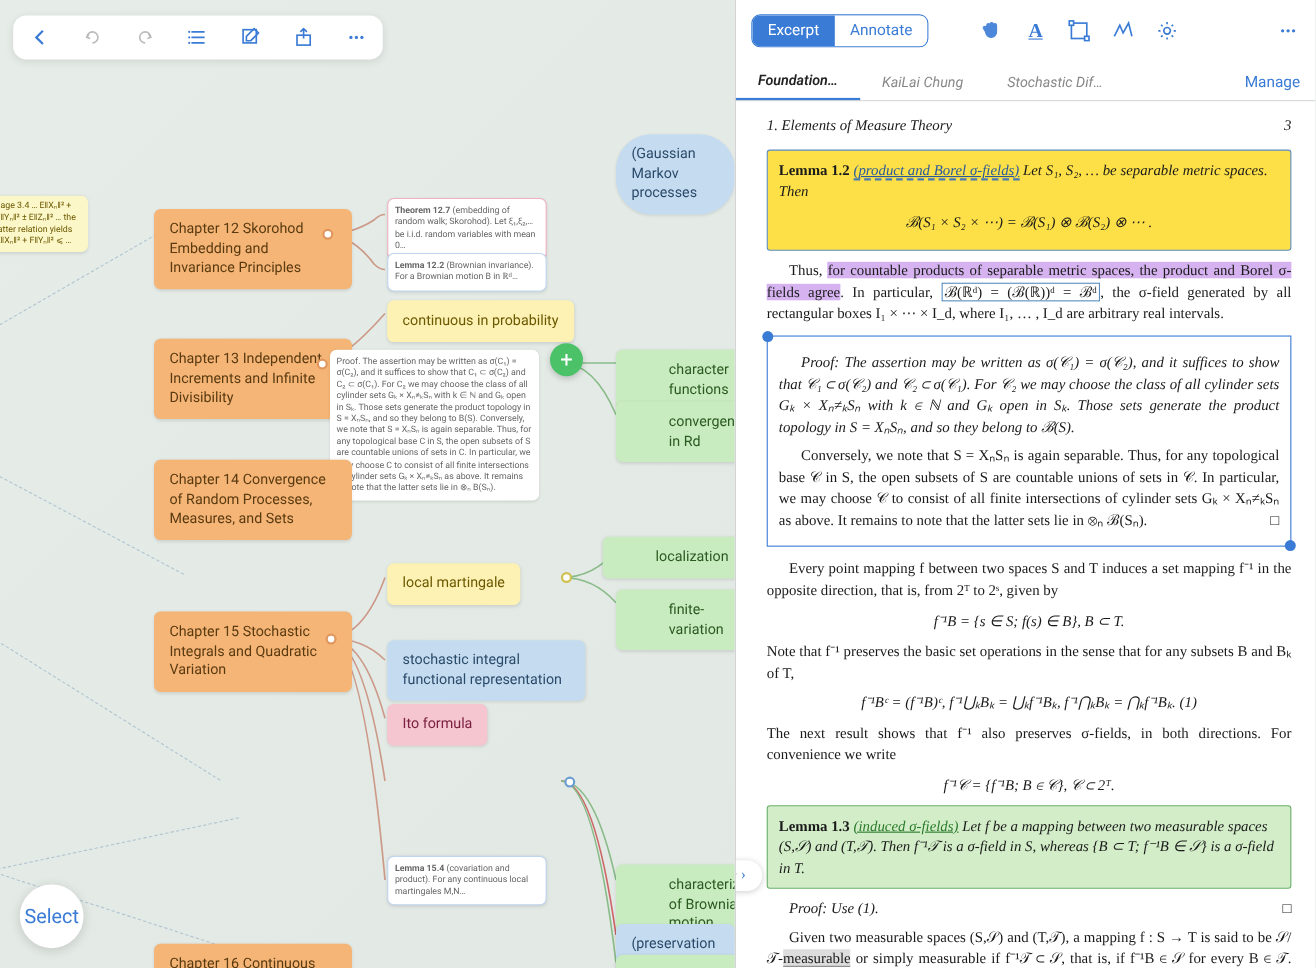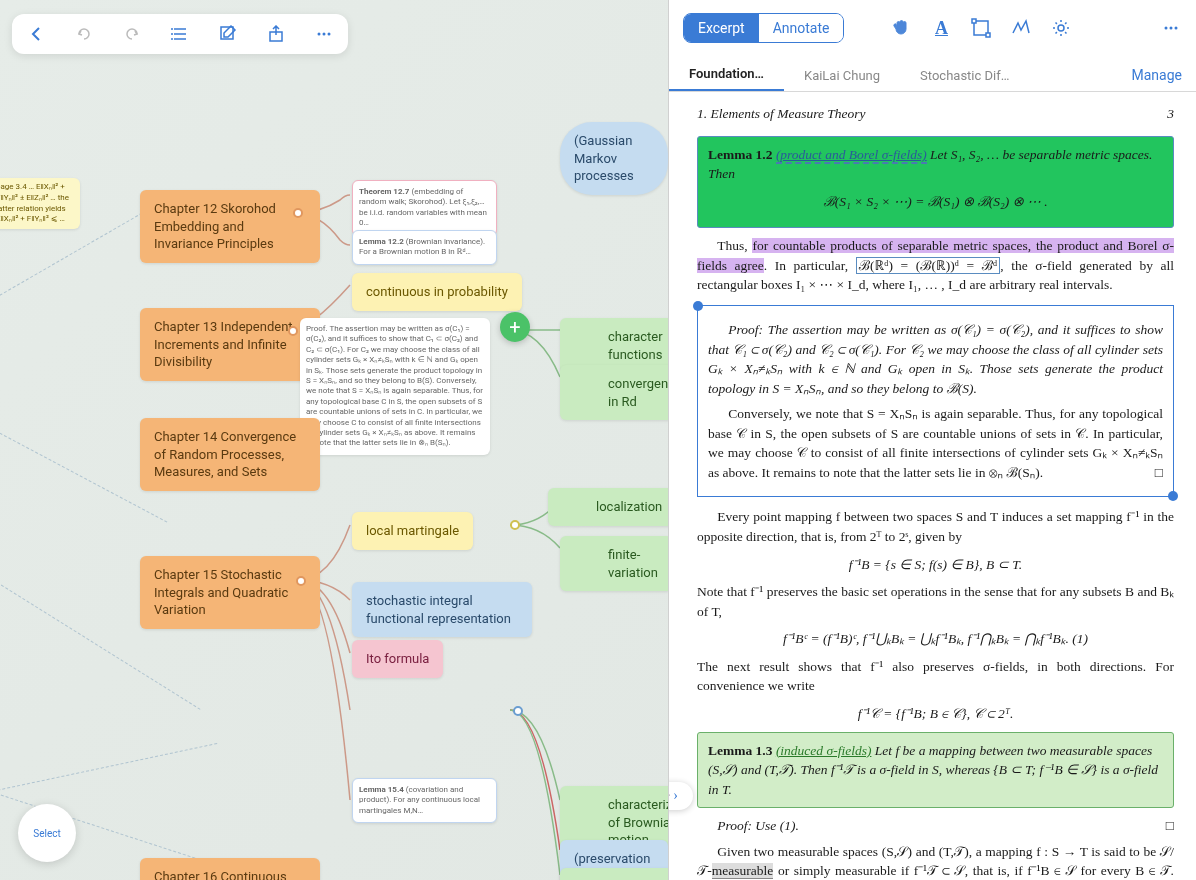--- a/index.html
+++ b/index.html
@@ -75,21 +75,21 @@
   font-size: 20px;
   box-shadow: 0 2px 6px rgba(0,0,0,0.2);
 }
 .select-btn {
   position: absolute;
   bottom: 18px; left: 18px;
   width: 58px; height: 58px;
   border-radius: 50%;
   background: #fff;
   display: flex; align-items: center; justify-content: center;
-  font-size: 10px;
+  font-size: 18px;
   color: #3a7bd5;
   box-shadow: 0 2px 10px rgba(0,0,0,0.15);
 }
 .dashed-line {
   position: absolute;
   border-top: 1.5px dashed #b0c4d0;
 }
 .expand-dot {
   position: absolute;
   width: 10px; height: 10px;
@@ -140,20 +140,21 @@
   height: 36px;
   align-items: flex-end;
   border-bottom: 1px solid #d8d8d8;
 }
 .doc-tab {
   padding: 8px 20px;
   font-size: 13px;
   color: #888;
   cursor: pointer;
   position: relative;
+  font-style: italic;
 }
 .doc-tab.active {
   color: #222;
   font-weight: 600;
   border-bottom: 2px solid #3a7bd5;
 }
 .manage-link {
   margin-left: auto;
   padding: 8px 14px;
   color: #3a7bd5;
@@ -175,21 +176,21 @@
   justify-content: space-between;
   font-style: italic;
   margin-bottom: 12px;
 }
 .lemma-box {
   border: 1.5px solid;
   border-radius: 3px;
   padding: 8px 10px;
   margin: 8px 0;
 }
-.lemma-box.blue-box { border-color: #5a8cc0; background: #22c55e; }
+.lemma-box.blue-box { border-color: #5a8cc0; background: #fde047; }
 .lemma-box.green-box { border-color: #6ab06a; background: #d2edc8; }
 .lemma-title { font-weight: bold; }
 .lemma-kind { font-style: italic; color: #2a5a9a; text-decoration: underline; }
 .lemma-kind.green { color: #2a7a2a; }
 .doc-p { text-align: justify; margin: 6px 0; }
 .doc-p.indent { text-indent: 1.5em; }
 .hl-purple { background: #d6b3f0; }
 .hl-gray { background: #ddd; border-bottom: 1px solid #888; }
 .underline-box { border: 1px solid #5a8cc0; padding: 0 2px; }
 .proof-box {

